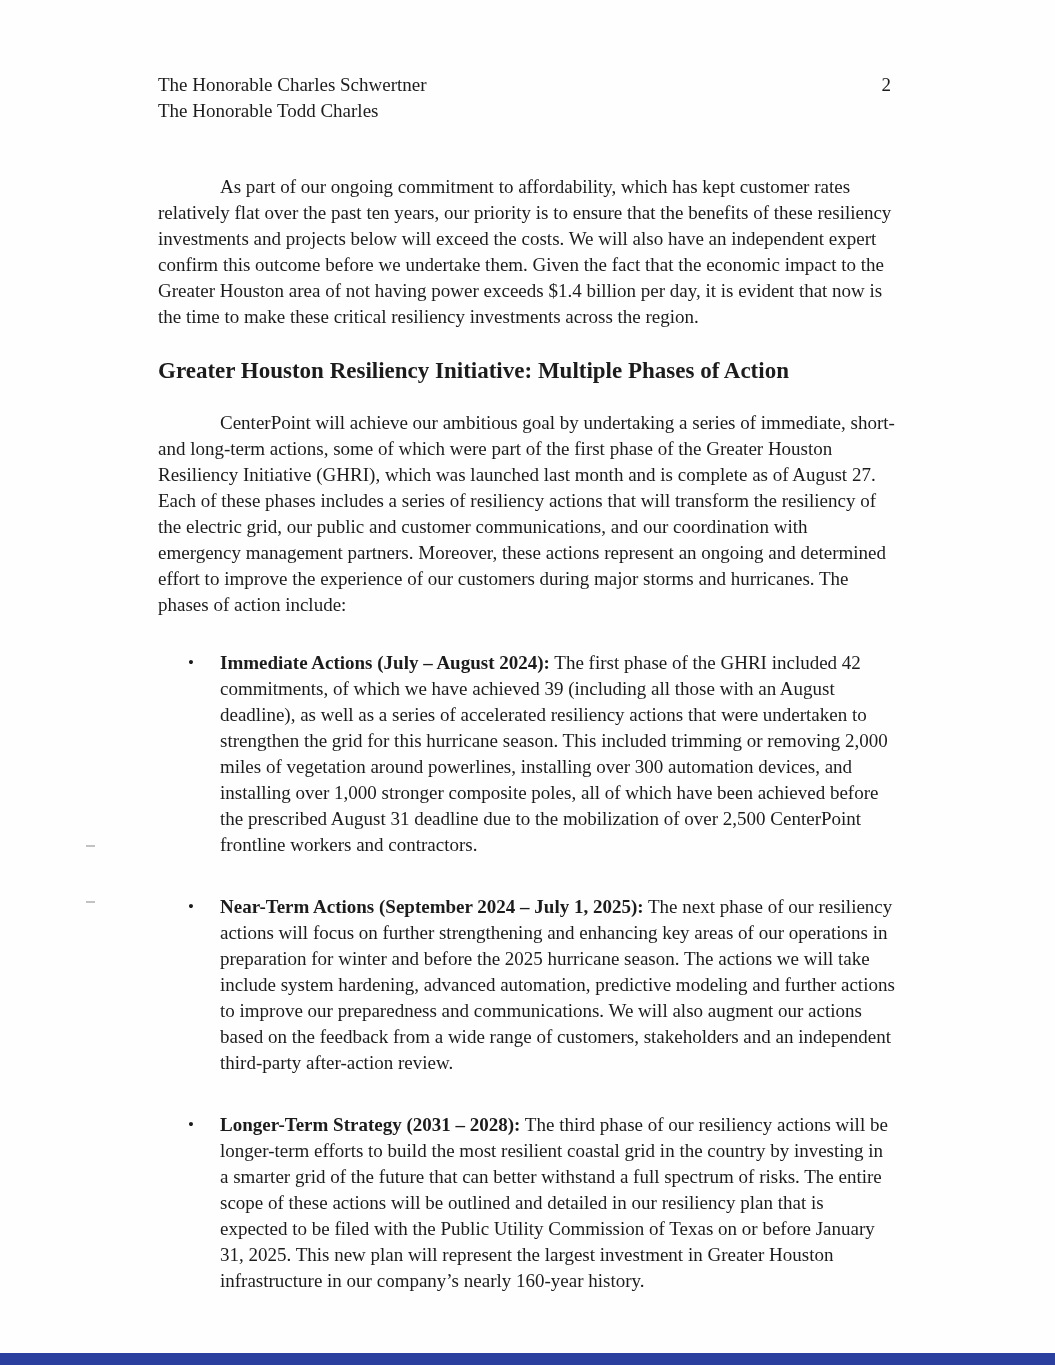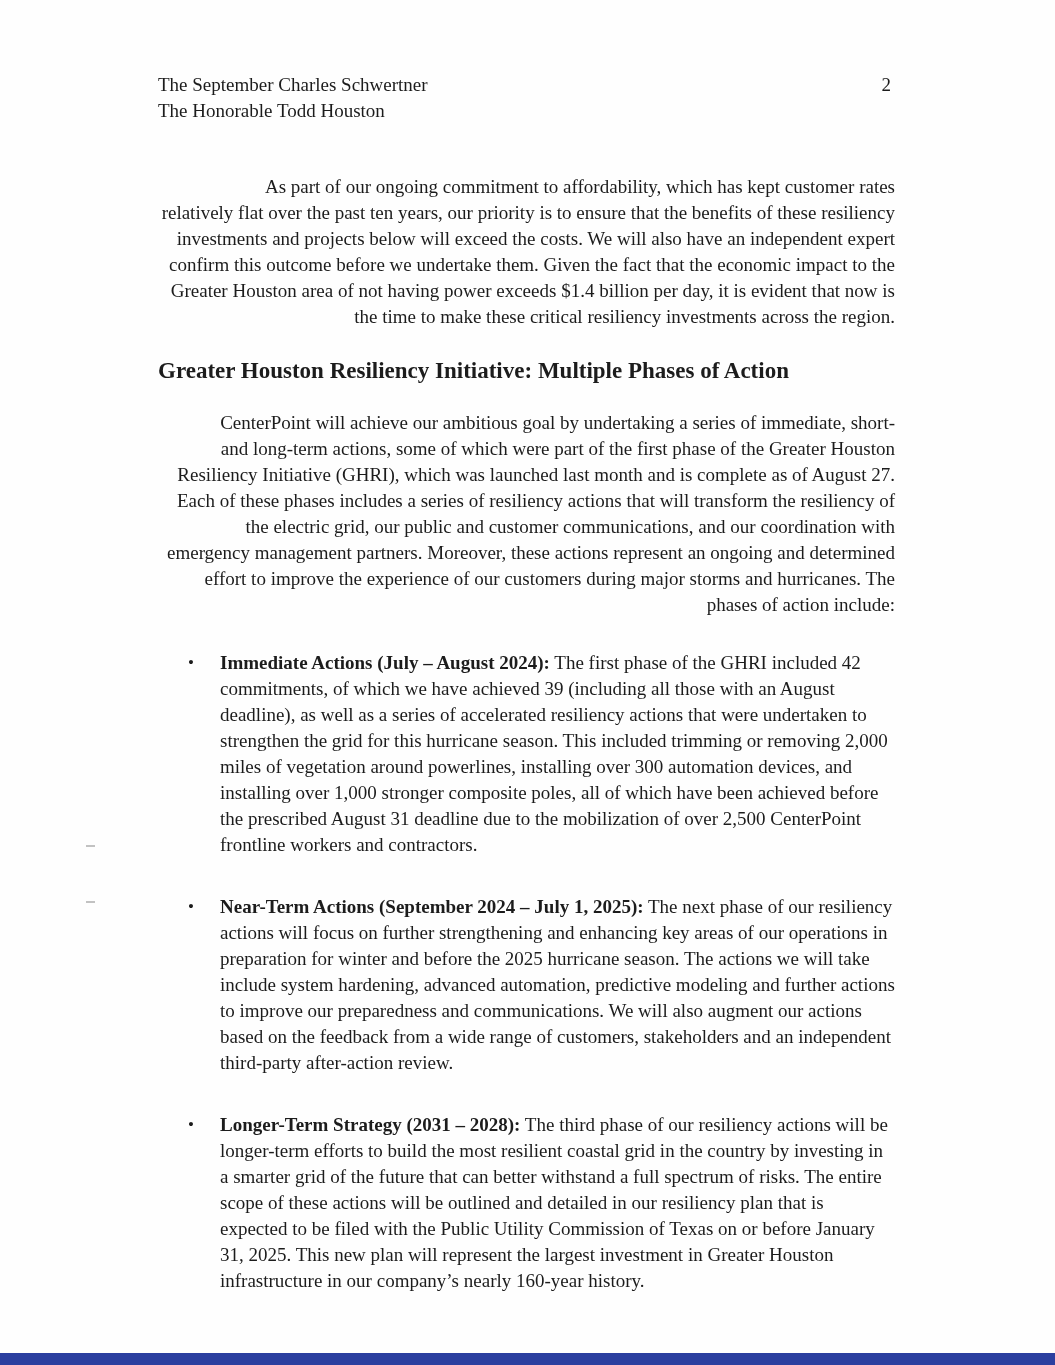--- a/index.html
+++ b/index.html
@@ -26,21 +26,21 @@
   .header-row {
     display: flex;
     justify-content: space-between;
     align-items: flex-start;
   }
   .addressees div { font-size: 19px; line-height: 26px; }
   .page-number { font-size: 19px; line-height: 26px; padding-right: 4px; }
   .para {
     margin-top: 50px;
     text-indent: 62px;
-    text-align: right;
+    text-align: left;
   }
   .para.second { margin-top: 26px; }
   .section-heading {
     margin-top: 28px;
     font-size: 23px;
     line-height: 26px;
     font-weight: bold;
   }
   .bullets {
     list-style: none;
@@ -78,22 +78,22 @@
 </style>
 </head>
 <body>
 
 <div class="page">
 
   <div class="content doc-text">
 
     <div class="header-row">
       <div class="addressees">
-        <div>The September Charles Schwertner</div>
-        <div>The Honorable Todd Houston</div>
+        <div>The Honorable Charles Schwertner</div>
+        <div>The Honorable Todd Charles</div>
       </div>
       <div class="page-number">2</div>
     </div>
 
     <p class="para doc-text">As part of our ongoing commitment to affordability, which has kept customer rates relatively flat over the past ten years, our priority is to ensure that the benefits of these resiliency investments and projects below will exceed the costs. We will also have an independent expert confirm this outcome before we undertake them. Given the fact that the economic impact to the Greater Houston area of not having power exceeds $1.4 billion per day, it is evident that now is the time to make these critical resiliency investments across the region.</p>
 
     <h2 class="section-heading">Greater Houston Resiliency Initiative: Multiple Phases of Action</h2>
 
     <p class="para second doc-text">CenterPoint will achieve our ambitious goal by undertaking a series of immediate, short- and long-term actions, some of which were part of the first phase of the Greater Houston Resiliency Initiative (GHRI), which was launched last month and is complete as of August 27. Each of these phases includes a series of resiliency actions that will transform the resiliency of the electric grid, our public and customer communications, and our coordination with emergency management partners. Moreover, these actions represent an ongoing and determined effort to improve the experience of our customers during major storms and hurricanes. The phases of action include:</p>
 

